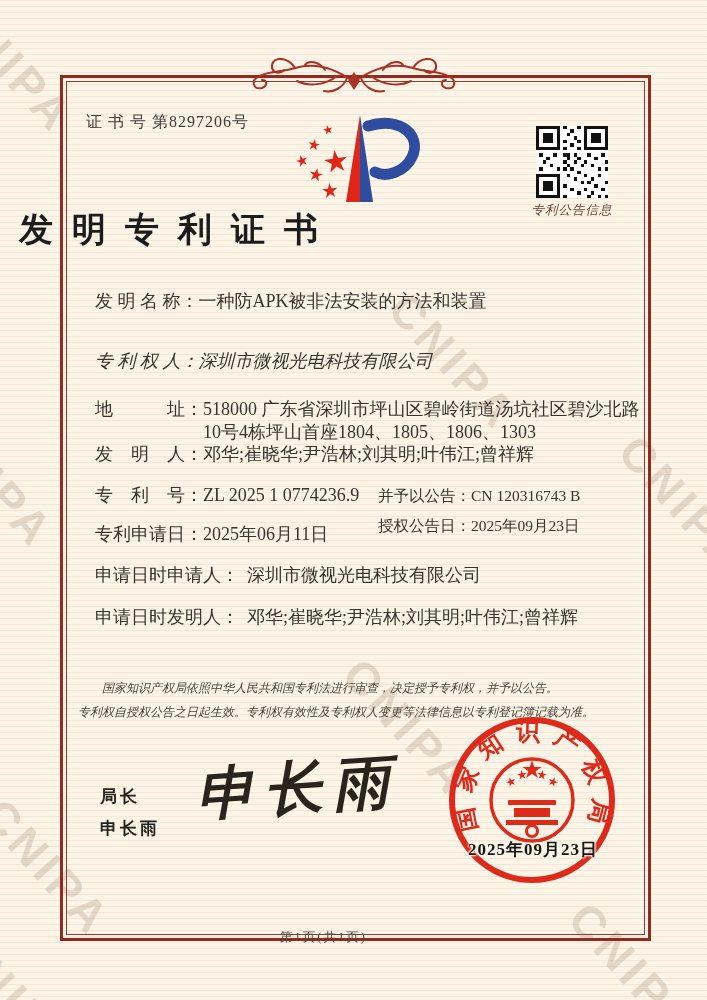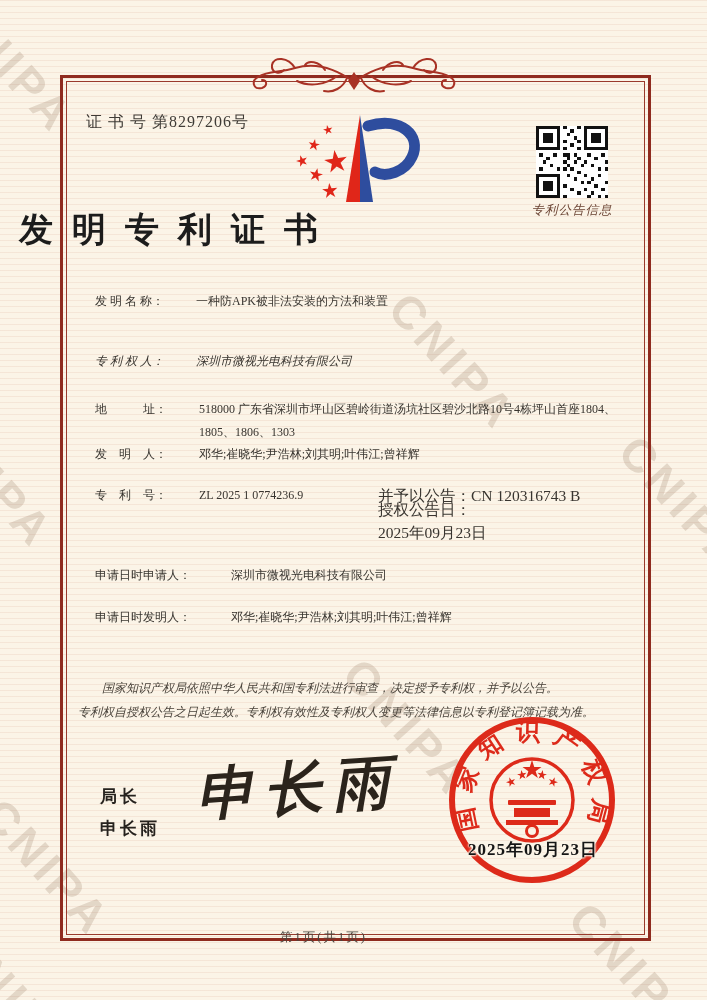--- a/index.html
+++ b/index.html
@@ -41,21 +41,21 @@
     position:absolute;left:512px;top:202px;width:120px;text-align:center;
     font-size:12.5px;font-style:italic;color:#6b4434;letter-spacing:1px;
   }
   .title{
     position:absolute;left:0;right:0;top:207px;text-align:left;
     font-size:34px;font-weight:700;color:#1c1c1c;
     letter-spacing:19px;text-indent:19px;
   }
   .row{
     position:absolute;left:95px;display:flex;align-items:flex-start;
-    font-size:12px;color:#38342f;line-height:23px;gap:32px;
+    font-size:18px;color:#38342f;line-height:23px;
   }
   .row .lbl{white-space:pre;flex:none;}
   .row .val{white-space:normal;}
   .addr-val{width:452px;}
   .rcol{position:absolute;left:378px;display:flex;font-size:15.5px;color:#38342f;line-height:23px;}
   .legal{
     position:absolute;left:78px;top:676px;width:558px;
     font-size:12px;font-style:italic;color:#4a443c;
     line-height:24px;text-align:justify;
   }
@@ -190,21 +190,25 @@
 
   <div class="row" style="top:484px;">
     <span class="lbl">专　利　号：</span>
     <span class="val">ZL 2025 1 0774236.9</span>
   </div>
   <div class="rcol" style="top:484px;">
     <span class="lbl">并予以公告：</span>
     <span class="val">CN 120316743 B</span>
   </div>
 
-  <div class="rcol" style="top:498px;flex-direction:column;">
+  <div class="row" style="top:523px;">
+    <span class="lbl">专利申请日：</span>
+    <span class="val">2025年06月11日</span>
+  </div>
+  <div class="rcol" style="top:514px;">
     <span class="lbl">授权公告日：</span>
     <span class="val">2025年09月23日</span>
   </div>
 
   <div class="row" style="top:564px;text-align:center;">
     <span class="lbl">申请日时申请人：</span>
     <span class="val" style="margin-left:8px;">深圳市微视光电科技有限公司</span>
   </div>
 
   <div class="row" style="top:606px;">

